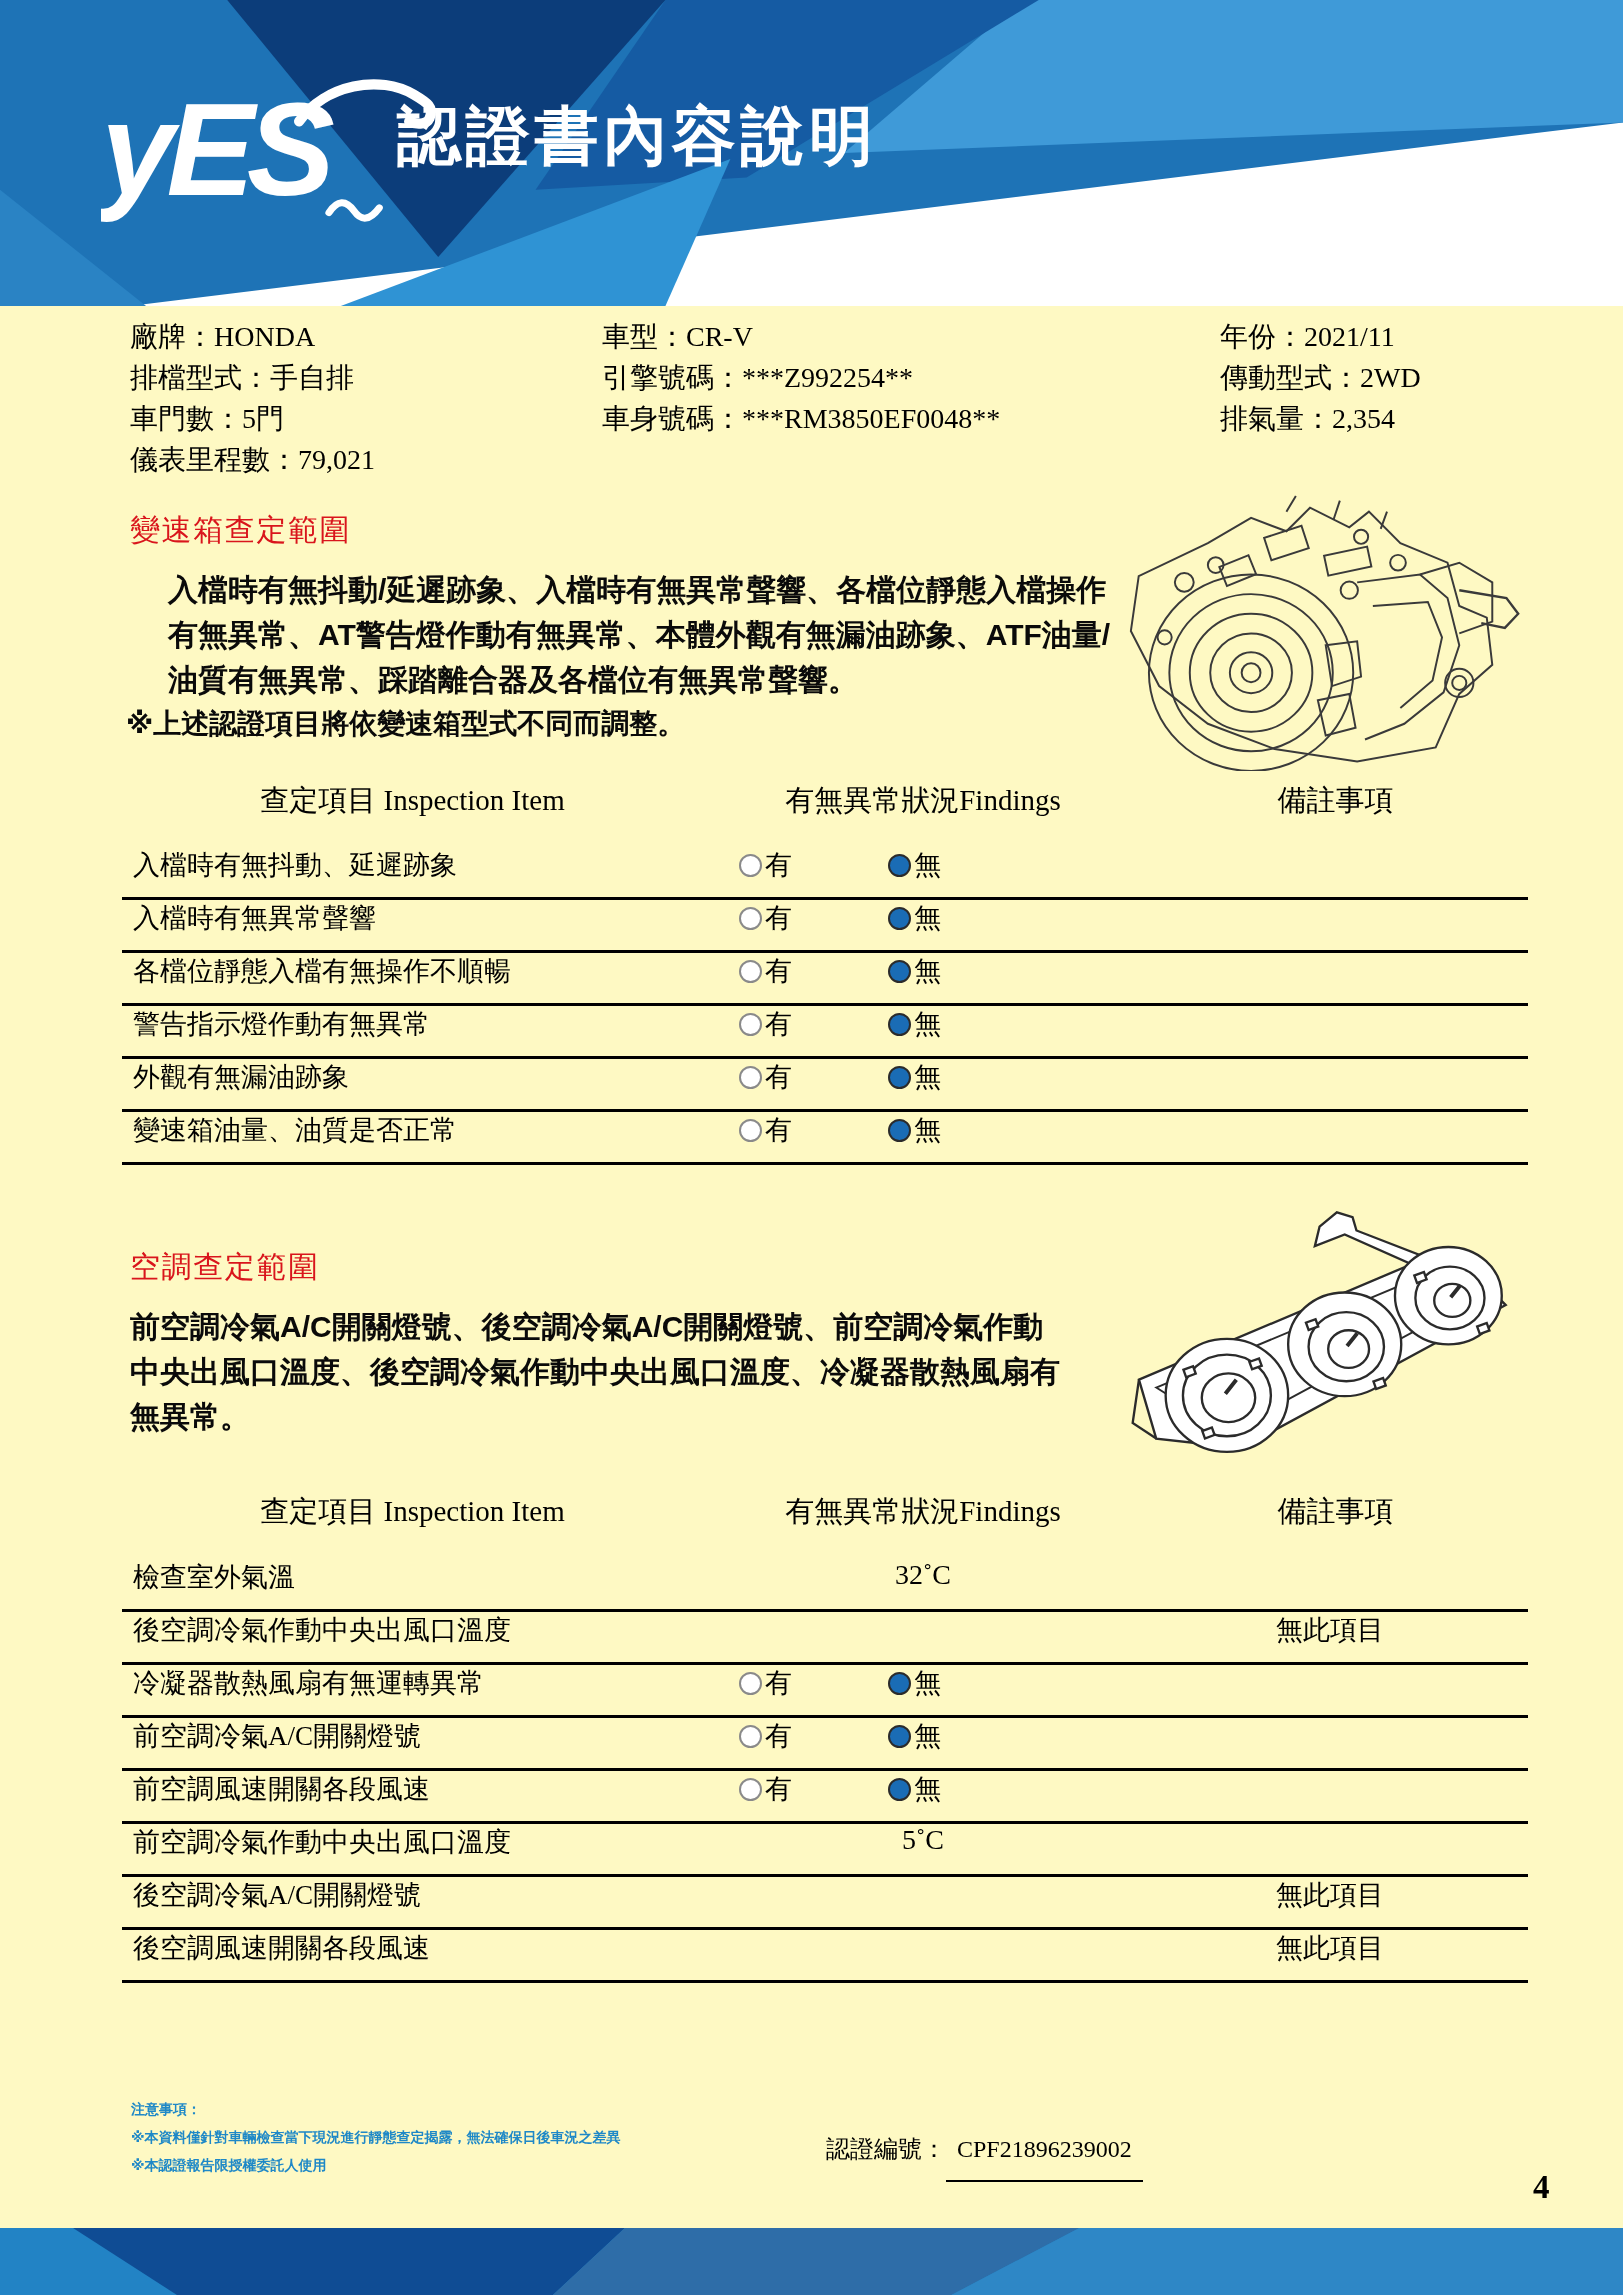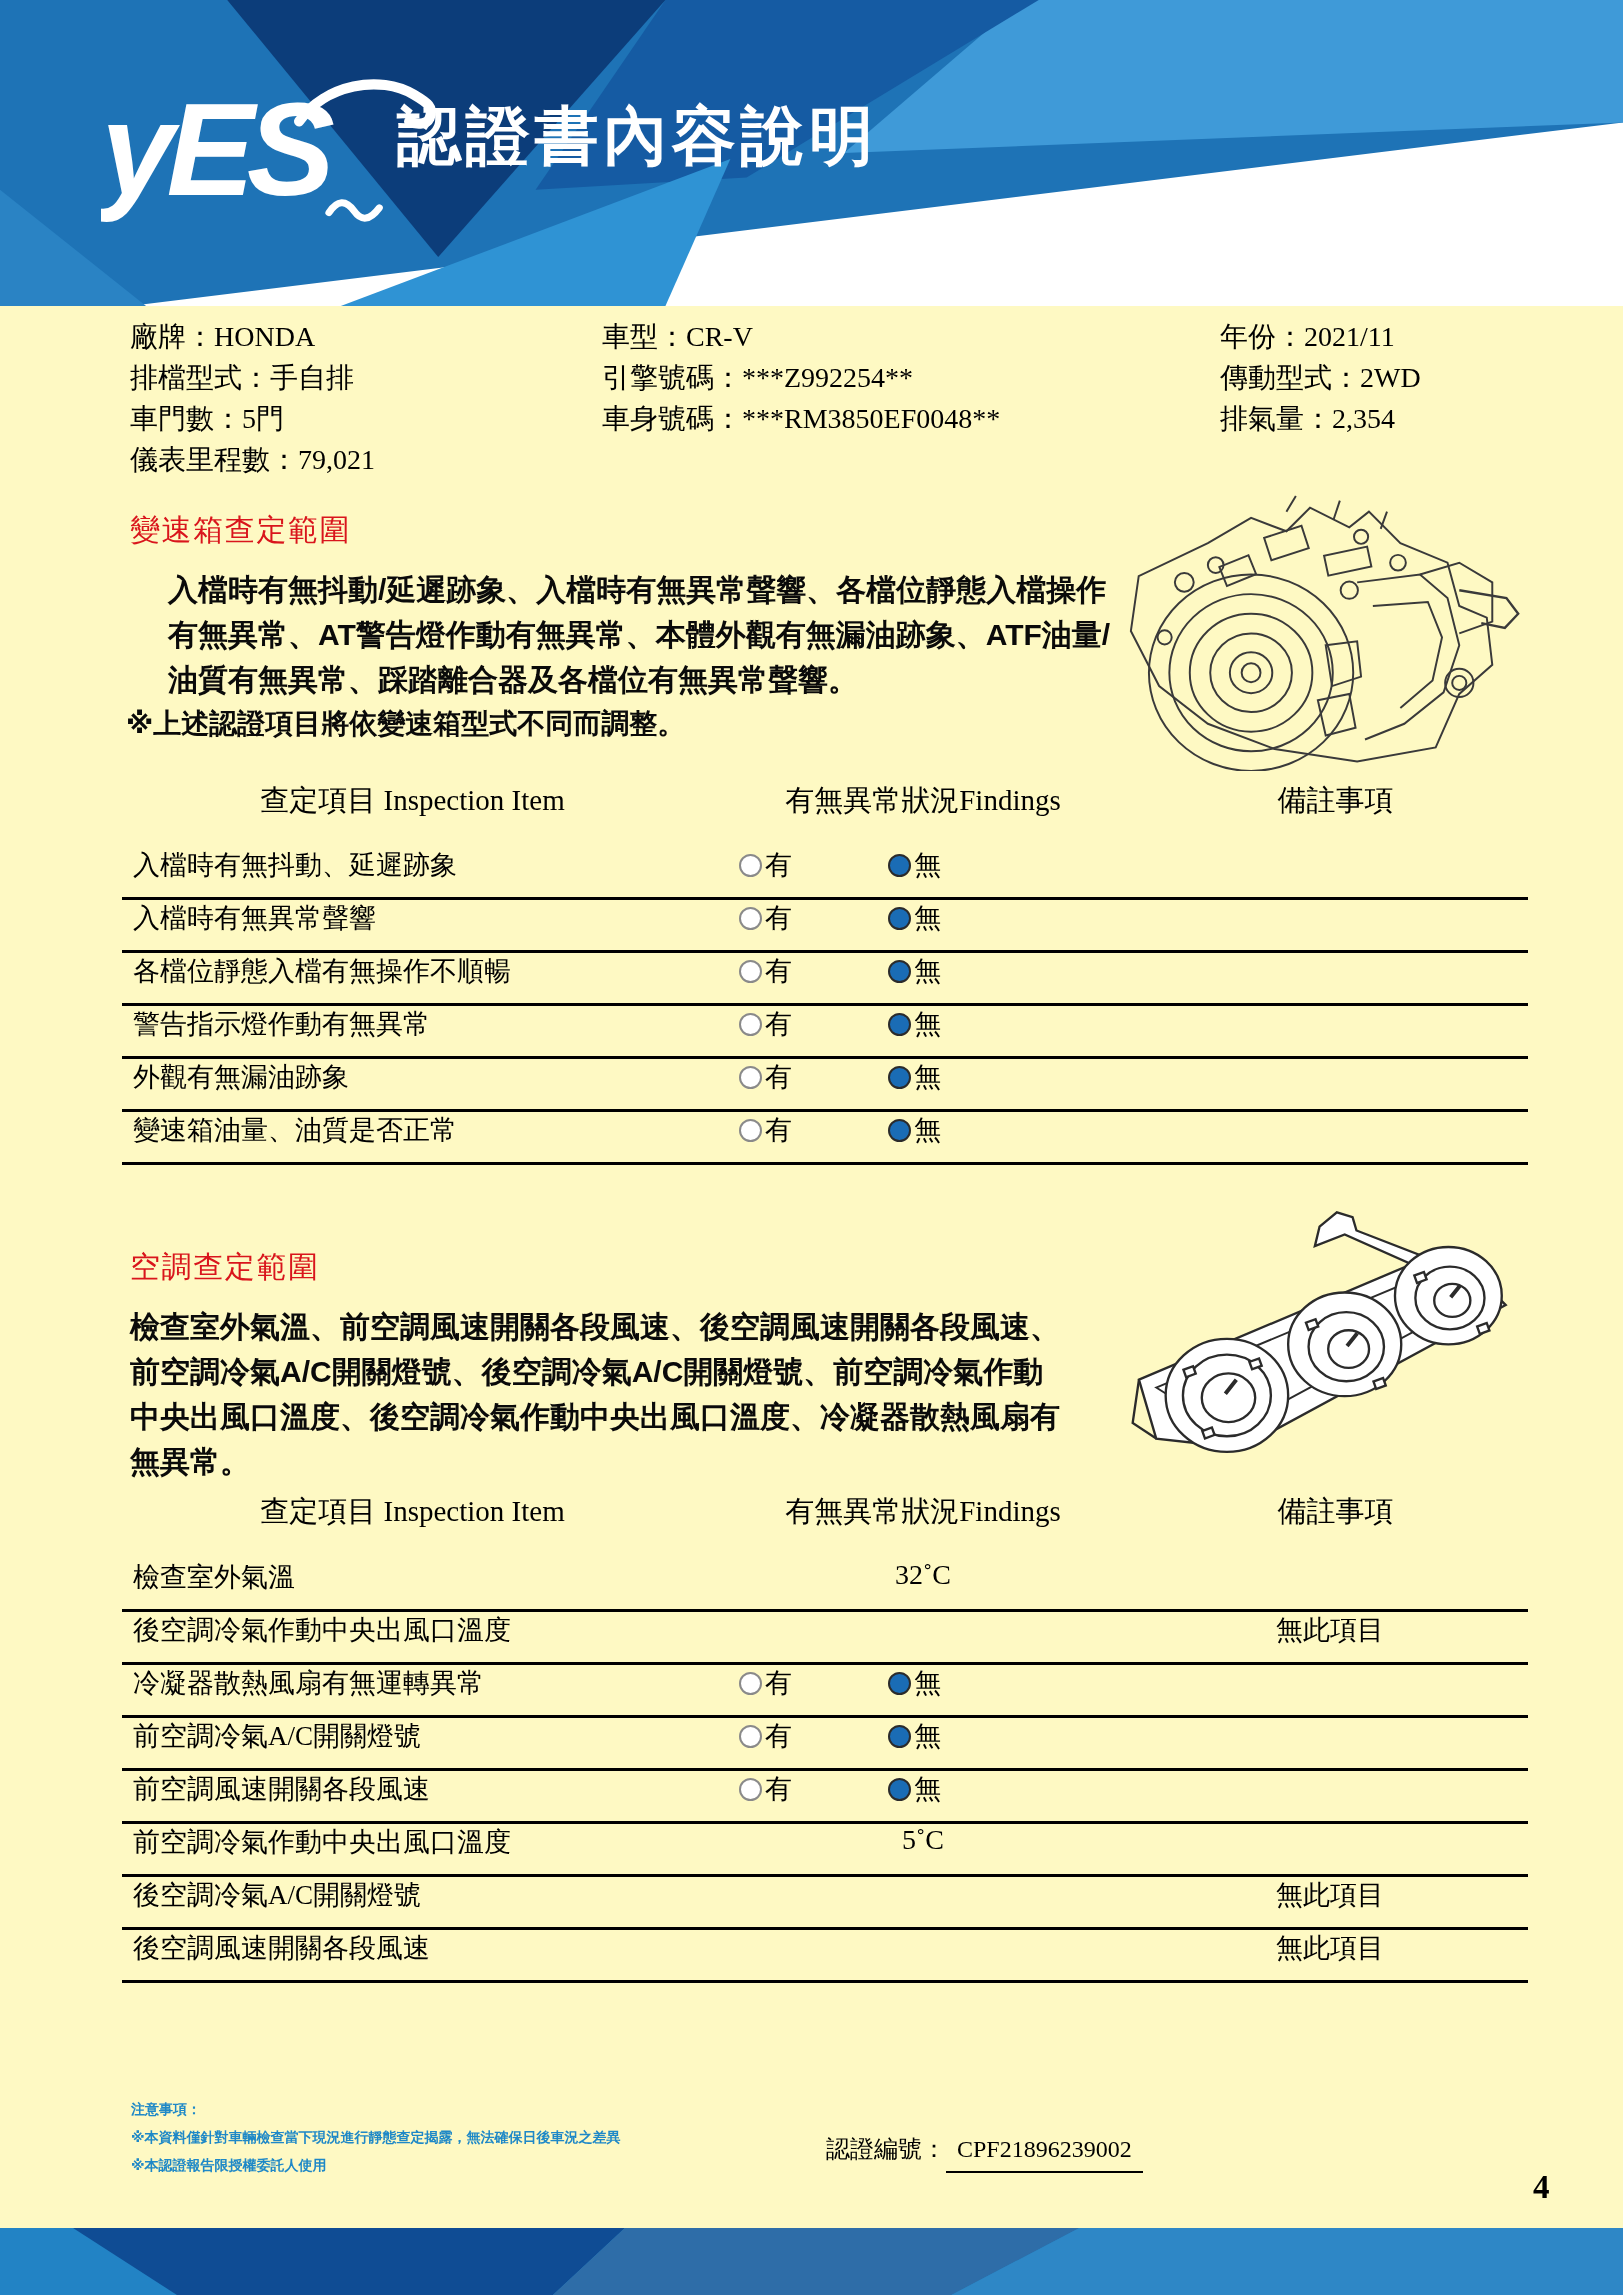--- a/index.html
+++ b/index.html
@@ -63,21 +63,21 @@
   .radio-group.g2{margin-left:96px;}
   .radio{width:23px;height:23px;border-radius:50%;background:#fff;border:2.4px solid #8a8a8a;box-sizing:border-box;}
   .radio.selected{background:var(--radio-blue);border:2.4px solid #2b2b2b;}
   .radio-label{font-size:27px;margin-left:3.1px;}
   
   .notice{
     position:absolute;left:131px;top:2095px;font-family:"Liberation Sans","DejaVu Sans",sans-serif;
     font-weight:bold;font-size:14px;line-height:28px;color:var(--note-blue);white-space:nowrap;
   }
   .certno{position:absolute;left:826px;top:2133px;font-size:24px;white-space:nowrap;}
-  .certno .val{border-bottom:2.4px solid #000;padding:0 11px 9px 11px;}
+  .certno .val{border-bottom:2.4px solid #000;padding:0 11px 18px 11px;}
   .pageno{position:absolute;left:1533px;top:2169px;font-size:33px;font-weight:bold;}
   .footband{position:absolute;left:0;top:2228px;width:1623px;height:68px;background:var(--footer-base);}
   .footband .fshp{position:absolute;left:0;top:0;width:100%;height:100%;}
   .fshp.fdark{background:var(--footer-dark);clip-path:polygon(4.5% 0,38.5% 0,34% 100%,11% 100%);}
   .fshp.fmid{background:var(--footer-mid);clip-path:polygon(38.5% 0,66.5% 0,58.5% 100%,34% 100%);}
   .fshp.fright{background:var(--footer-right);clip-path:polygon(66.5% 0,100% 0,100% 100%,58.5% 100%);}
   svg{display:block;}
 </style>
 </head>
 <body>
@@ -245,21 +245,20 @@
             <span class="radio selected"></span>
             <span class="radio-label">無</span>
           </span>
       </div>
       <div class="c3"></div>
     </div>
   </div>
 
   <div class="sec-head" style="top:1247px;">空調查定範圍</div>
   <div class="sec-desc" style="top:1304px;">
-    <div>檢查室外氣溫、前空調風速開關各段風速、後空調風速開關各段風速、</div>
     <div>前空調冷氣A/C開關燈號、後空調冷氣A/C開關燈號、前空調冷氣作動</div>
     <div>中央出風口溫度、後空調冷氣作動中央出風口溫度、冷凝器散熱風扇有</div>
     <div>無異常。</div>
   </div>
 
   <div class="illus" style="left:1109px;top:1203px;">
     <svg viewBox="0 0 560 340" width="440" height="267" fill="#fff" stroke="#2b2b2b" stroke-width="3">
       <path d="M38,225 L385,78 L300,40 L262,55 L268,30 L290,12 L310,18 L315,35 L470,95 L505,130 L200,295 L150,310 L60,300 Z"></path>
       <path d="M60,235 L395,95 L460,125 L150,292 Z" stroke-width="2.5"></path>
       <ellipse cx="150" cy="245" rx="78" ry="72"></ellipse>

